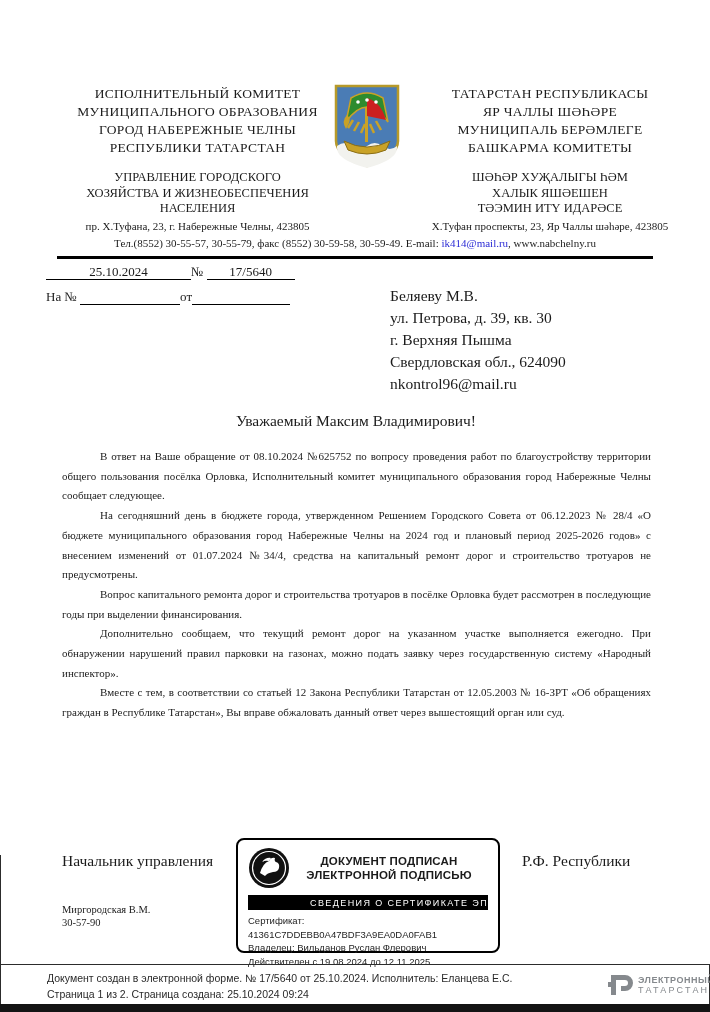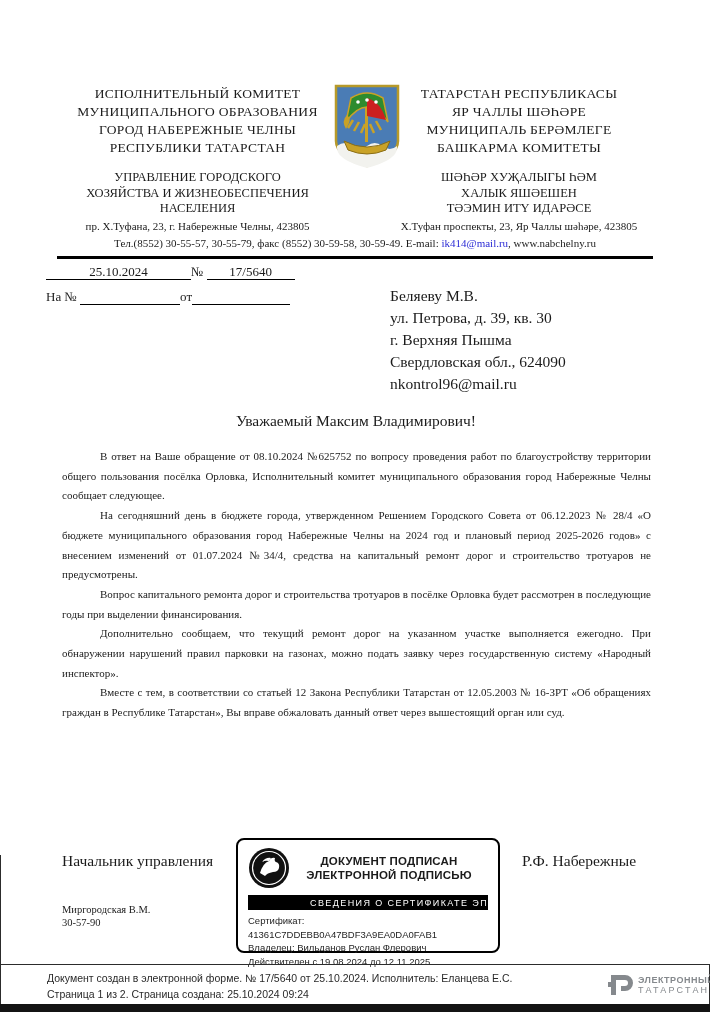--- a/index.html
+++ b/index.html
@@ -4,21 +4,21 @@
 <style>
   * { margin:0; padding:0; box-sizing:border-box; }
   html,body { background:#e9e9e9; }
   .page {
     position:relative; width:710px; height:1012px; margin:0 auto;
     background:#ffffff; overflow:hidden;
     font-family:"Liberation Serif","DejaVu Serif",serif; color:#1b1b1b;
   }
   
   .hdr-left  { position:absolute; left:60px;  top:85px;  width:275px; text-align:center; }
-  .hdr-right { position:absolute; left:390px; top:85px;  width:258px; text-align:center; }
+  .hdr-right { position:absolute; left:421px; top:85px;  width:258px; text-align:center; }
   .org-name  { font-size:13.5px; line-height:18px; letter-spacing:.3px; }
   .dept-name { font-size:12.5px; line-height:15.5px; margin-top:13px; }
   .hdr-addr  { font-size:11px; line-height:13px; margin-top:3px; }
   .emblem    { position:absolute; left:334px; top:84px; width:66px; height:84px; }
   .contact   { position:absolute; left:25px; top:237px; width:660px; text-align:center;
                font-size:11px; }
   .contact a { color:#2b2bd5; text-decoration:none; }
   .hdr-rule  { position:absolute; left:57px; top:256px; width:596px; height:3px; background:#000; }
 
   
@@ -146,21 +146,21 @@
 
   <div class="body-text">
     <p>В ответ на Ваше обращение от 08.10.2024 №625752 по вопросу проведения работ по благоустройству территории общего пользования посёлка Орловка, Исполнительный комитет муниципального образования город Набережные Челны сообщает следующее.</p>
     <p>На сегодняшний день в бюджете города, утвержденном Решением Городского Совета от 06.12.2023 № 28/4 «О бюджете муниципального образования город Набережные Челны на 2024 год и плановый период 2025-2026 годов» с внесением изменений от 01.07.2024 №34/4, средства на капитальный ремонт дорог и строительство тротуаров не предусмотрены.</p>
     <p>Вопрос капитального ремонта дорог и строительства тротуаров в посёлке Орловка будет рассмотрен в последующие годы при выделении финансирования.</p>
     <p>Дополнительно сообщаем, что текущий ремонт дорог на указанном участке выполняется ежегодно. При обнаружении нарушений правил парковки на газонах, можно подать заявку через государственную систему «Народный инспектор».</p>
     <p>Вместе с тем, в соответствии со статьей 12 Закона Республики Татарстан от 12.05.2003 № 16-ЗРТ «Об обращениях граждан в Республике Татарстан», Вы вправе обжаловать данный ответ через вышестоящий орган или суд.</p>
   </div>
 
   <div class="sig-position">Начальник управления</div>
-  <div class="sig-name">Р.Ф. Набережные</div>
+  <div class="sig-name">Р.Ф. Республики</div>
   <div class="executor">
     <div>Миргородская В.М.</div>
     <div>30-57-90</div>
   </div>
 
   <div class="stamp">
     <div class="stamp-head">
       <div class="stamp-seal">
         <svg width="42" height="42" viewBox="0 0 42 42" xmlns="http://www.w3.org/2000/svg">
           <circle cx="21" cy="21" r="20" fill="#111"></circle>

